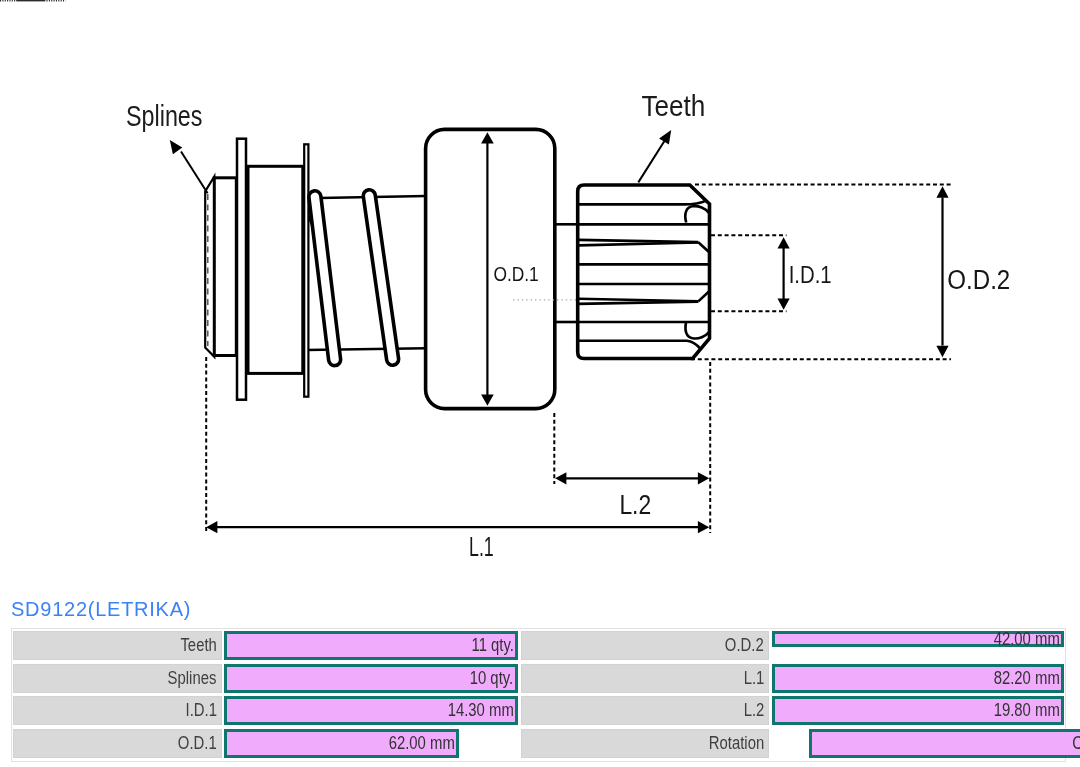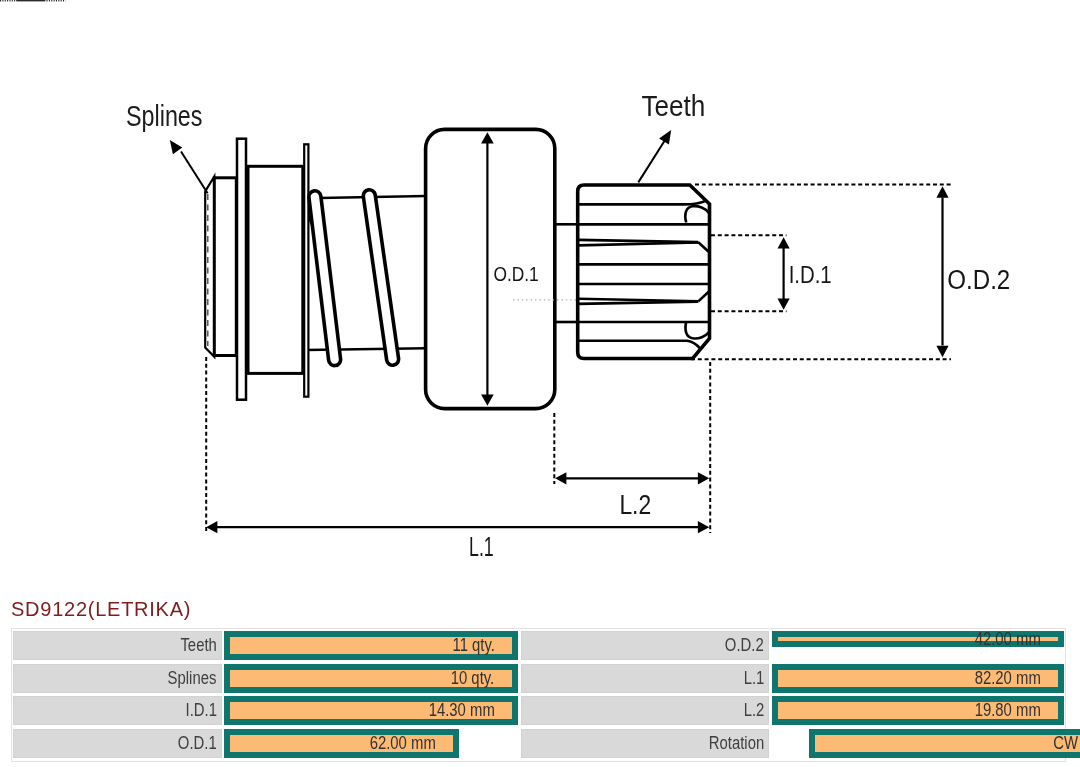--- a/index.html
+++ b/index.html
@@ -1,21 +1,21 @@
 <!DOCTYPE html>
 <html><head>
 <meta charset="utf-8">
 <style>
 html,body{margin:0;padding:0;background:#fff;width:1080px;height:767px;overflow:hidden;}
 body{font-family:"Liberation Sans",sans-serif;position:relative;}
 #diag{position:absolute;top:0;left:0;}
-#title{position:absolute;left:11px;top:599px;font-size:20px;line-height:20px;letter-spacing:0.75px;color:#7f1d1d;white-space:nowrap;}
+#title{position:absolute;left:11px;top:599px;font-size:20px;line-height:20px;letter-spacing:0.75px;color:#3b82f6;white-space:nowrap;}
 .cell{position:absolute;box-sizing:border-box;display:flex;align-items:center;justify-content:flex-end;white-space:nowrap;}
 .g{background:#d9d9d9;border:1px solid #d2d2d2;color:#3f3f3f;padding-right:4px;}
-.w{background:#fdba74;border:6px solid #0f766e;color:#323232;padding-right:17px;}
+.w{background:#f0abfc;border:3px solid #0f766e;color:#323232;padding-right:1px;}
 .cell span{display:inline-block;transform:scaleX(0.85);transform-origin:100% 50%;font-size:17.5px;}
 #tbl{position:absolute;left:10.5px;top:627.5px;width:1053px;height:132px;border:1px solid #e2e2e2;background:#fff;}
 </style>
 </head>
 <body>
 <svg id="diag" width="1080" height="595" viewBox="0 0 1080 595" fill="none">
 
   <g stroke="#2b2b2b" stroke-width="1.4">
     <line x1="0" y1="0.7" x2="15.6" y2="0.7" stroke-dasharray="1.1 1.25"></line>
     <line x1="16.2" y1="0.7" x2="45.4" y2="0.7"></line>

